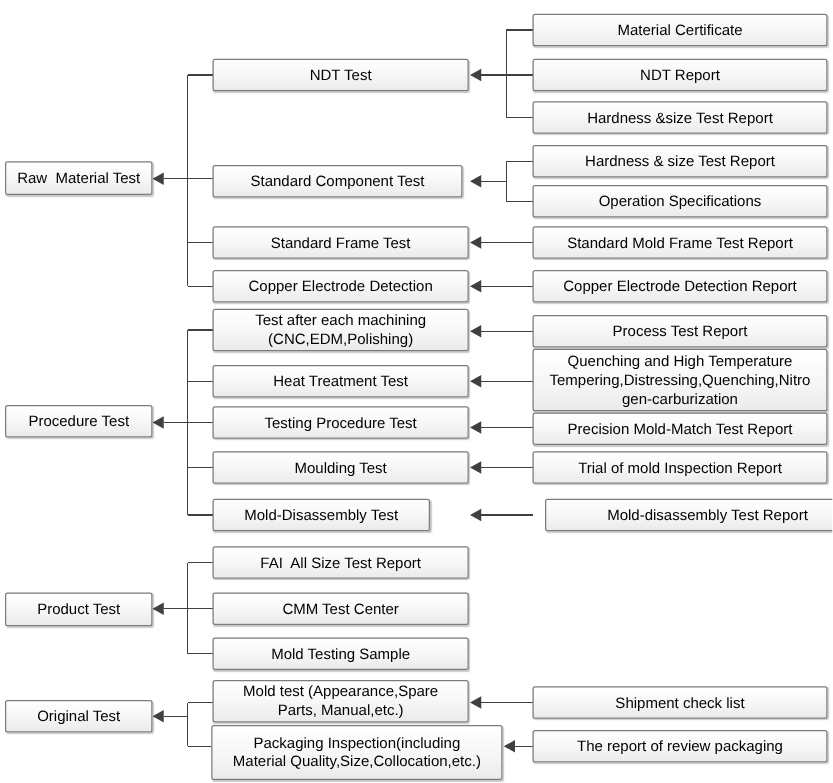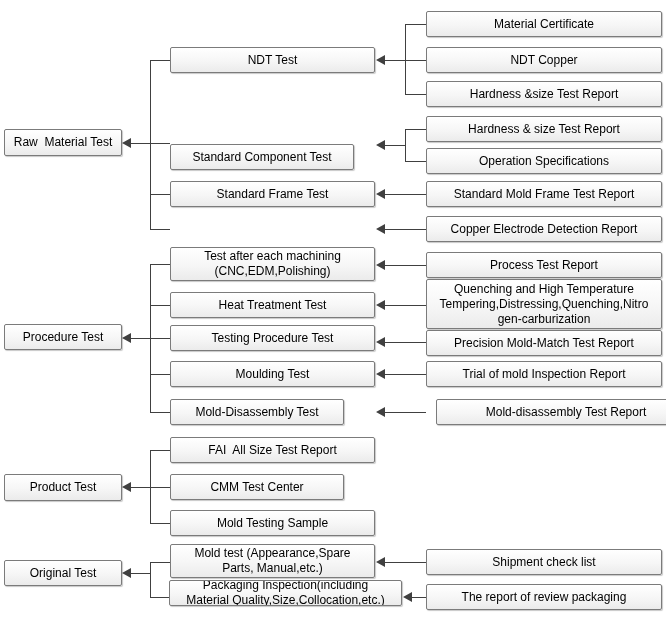--- a/index.html
+++ b/index.html
@@ -45,38 +45,39 @@
          M376,265 L385,260 L385,270 Z M376,305 L385,300 L385,310 Z M376,342 L385,337 L385,347 Z M376,374 L385,369 L385,379 Z
          M376,412 L385,407 L385,417 Z M376,562 L385,557 L385,567 Z M403,597 L412,592 L412,602 Z" fill="#404040" stroke="none" shape-rendering="auto"></path>
   </svg>
 
   <div class="node" style="left:4px;top:129px;width:118px;height:27px">Raw  Material Test</div>
   <div class="node" style="left:4px;top:474px;width:118px;height:27px">Product Test</div>
   <div class="node" style="left:4px;top:324px;width:118px;height:26px">Procedure Test</div>
   <div class="node" style="left:4px;top:560px;width:118px;height:26px">Original Test</div>
 
   <div class="node" style="left:170px;top:47px;width:205px;height:26px">NDT Test</div>
-  <div class="node" style="left:170px;top:144px;width:184px;height:26px">Standard Component Test</div>
+  <div class="node" style="left:170px;top:132px;width:200px;height:26px">Standard Component Test</div>
   <div class="node" style="left:170px;top:181px;width:205px;height:26px">Standard Frame Test</div>
+  <div class="node" style="left:170px;top:216px;width:205px;height:26px">Copper Electrode Detection</div>
   <div class="node" style="left:170px;top:247px;width:205px;height:34px">Test after each machining
 (CNC,EDM,Polishing)</div>
   <div class="node" style="left:170px;top:292px;width:205px;height:26px">Heat Treatment Test</div>
   <div class="node" style="left:170px;top:325px;width:205px;height:26px">Testing Procedure Test</div>
   <div class="node" style="left:170px;top:361px;width:205px;height:26px">Moulding Test</div>
   <div class="node" style="left:170px;top:399px;width:174px;height:26px">Mold-Disassembly Test</div>
   <div class="node" style="left:170px;top:437px;width:205px;height:26px">FAI  All Size Test Report</div>
-  <div class="node" style="left:170px;top:474px;width:174px;height:26px">CMM Test Center</div>
+  <div class="node" style="left:170px;top:474px;width:205px;height:26px">CMM Test Center</div>
   <div class="node" style="left:170px;top:510px;width:205px;height:26px">Mold Testing Sample</div>
   <div class="node" style="left:170px;top:544px;width:205px;height:34px">Mold test (Appearance,Spare
 Parts, Manual,etc.)</div>
-  <div class="node" style="left:169px;top:580px;width:233px;height:26px">Packaging Inspection(including
+  <div class="node" style="left:169px;top:580px;width:233px;height:44px">Packaging Inspection(including
 Material Quality,Size,Collocation,etc.)</div>
 
   <div class="node" style="left:426px;top:11px;width:236px;height:26px">Material Certificate</div>
-  <div class="node" style="left:426px;top:47px;width:236px;height:26px">NDT Copper</div>
+  <div class="node" style="left:426px;top:47px;width:236px;height:26px">NDT Report</div>
   <div class="node" style="left:426px;top:81px;width:236px;height:26px">Hardness &amp;size Test Report</div>
   <div class="node" style="left:426px;top:116px;width:236px;height:26px">Hardness &amp; size Test Report</div>
   <div class="node" style="left:426px;top:148px;width:236px;height:26px">Operation Specifications</div>
   <div class="node" style="left:426px;top:181px;width:236px;height:26px">Standard Mold Frame Test Report</div>
   <div class="node" style="left:426px;top:216px;width:236px;height:26px">Copper Electrode Detection Report</div>
   <div class="node" style="left:426px;top:252px;width:236px;height:26px">Process Test Report</div>
   <div class="node" style="left:426px;top:279px;width:236px;height:50px">Quenching and High Temperature
 Tempering,Distressing,Quenching,Nitro
 gen-carburization</div>
   <div class="node" style="left:426px;top:330px;width:236px;height:26px">Precision Mold-Match Test Report</div>

